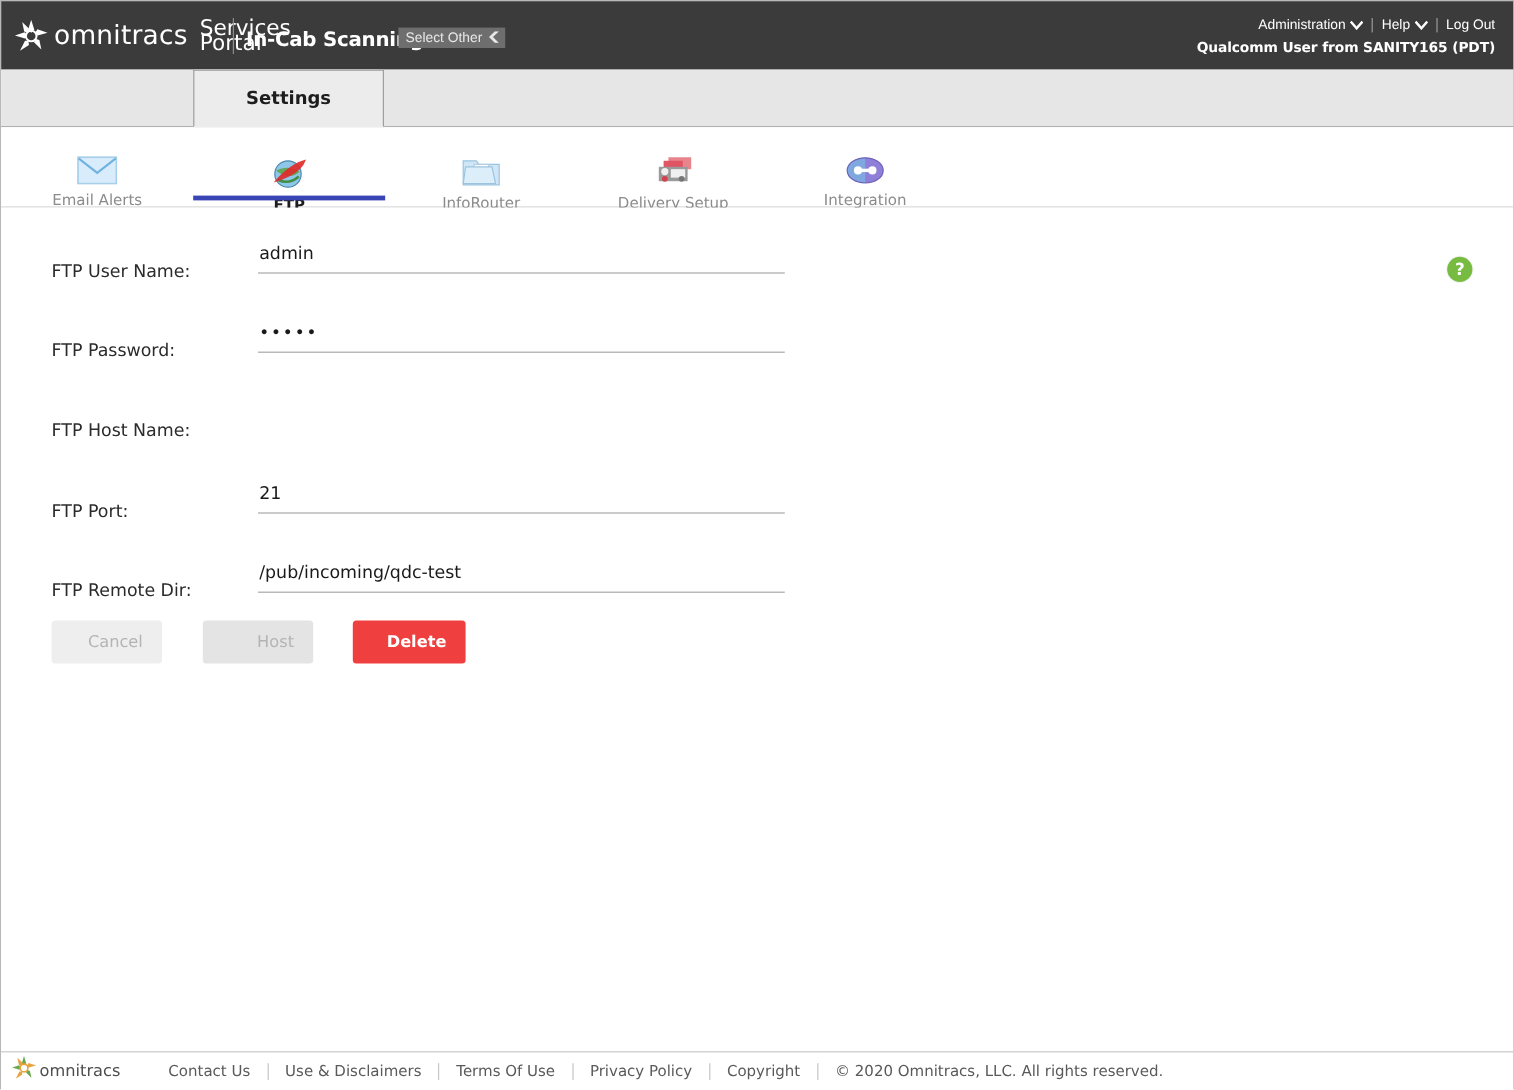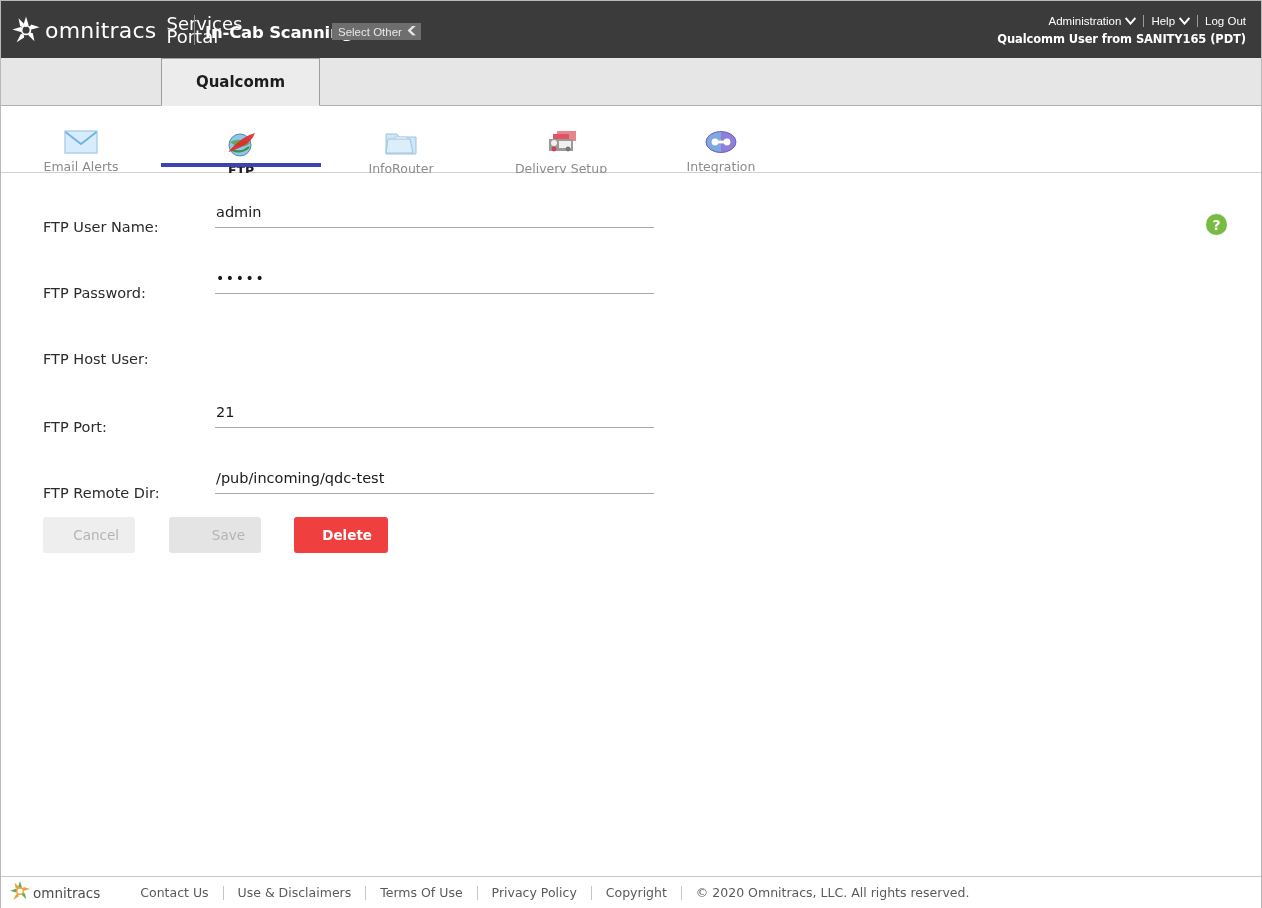--- a/index.html
+++ b/index.html
@@ -414,21 +414,21 @@
         <span class="lnk">
           <span>Log Out</span>
         </span>
       </div>
       <div id="hdr-user">Qualcomm User from SANITY165  (PDT)</div>
     </div>
   </div>
 
   <div id="tabrow">
     <div class="maintab" id="tab-settings">
-      <span>Qualcomm</span>
+      <span>Settings</span>
     </div>
   </div>
 
   <div id="subtabrow">
 
     <div class="subtab" id="sub-0">
       <span class="ic">
         <svg width="34" height="24" viewBox="0 0 34 24">
           <rect x="1" y="1" width="32" height="22" fill="#d9ecfb" stroke="#a8cfe8" stroke-width="1.4"></rect>
           <path d="M1.5 2 L17 14 L32.5 2" fill="none" stroke="#6fb3e0" stroke-width="1.8"></path>
@@ -501,21 +501,21 @@
     </div>
 
     <div class="field" id="f-pass">
       <div class="flabel">FTP Password:</div>
       <div class="fwrap">
         <input class="fval dots" type="text" value="•••••" style="">
       </div>
     </div>
 
     <div class="field" id="f-host">
-      <div class="flabel">FTP Host User:</div>
+      <div class="flabel">FTP Host Name:</div>
     </div>
 
     <div class="field" id="f-port">
       <div class="flabel">FTP Port:</div>
       <div class="fwrap">
         <input class="fval" type="text" value="21" style="">
       </div>
     </div>
 
     <div class="field" id="f-dir">
@@ -523,21 +523,21 @@
       <div class="fwrap">
         <input class="fval" type="text" value="/pub/incoming/qdc-test" style="">
       </div>
     </div>
 
     <div id="btnrow">
       <button class="btn ghost-disabled" id="btn-cancel">
         <span>Cancel</span>
       </button>
       <button class="btn ghost-disabled" id="btn-save">
-        <span>Save</span>
+        <span>Host</span>
       </button>
       <button class="btn" id="btn-delete">
         <span>Delete</span>
       </button>
     </div>
   </div>
 
   <div id="help-icon">
     <span>?</span>
   </div>

